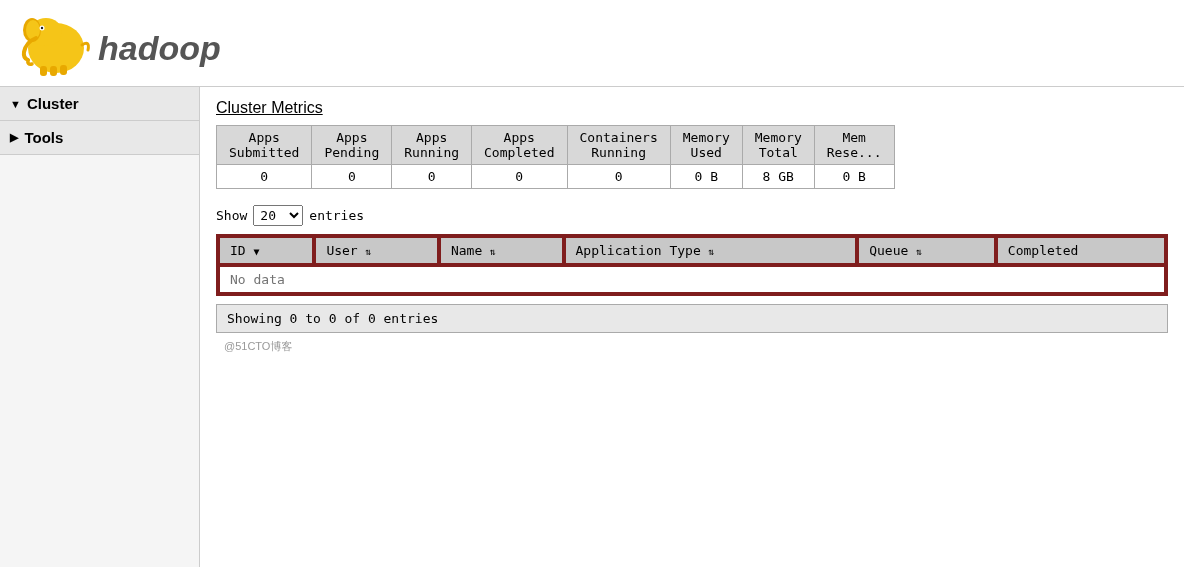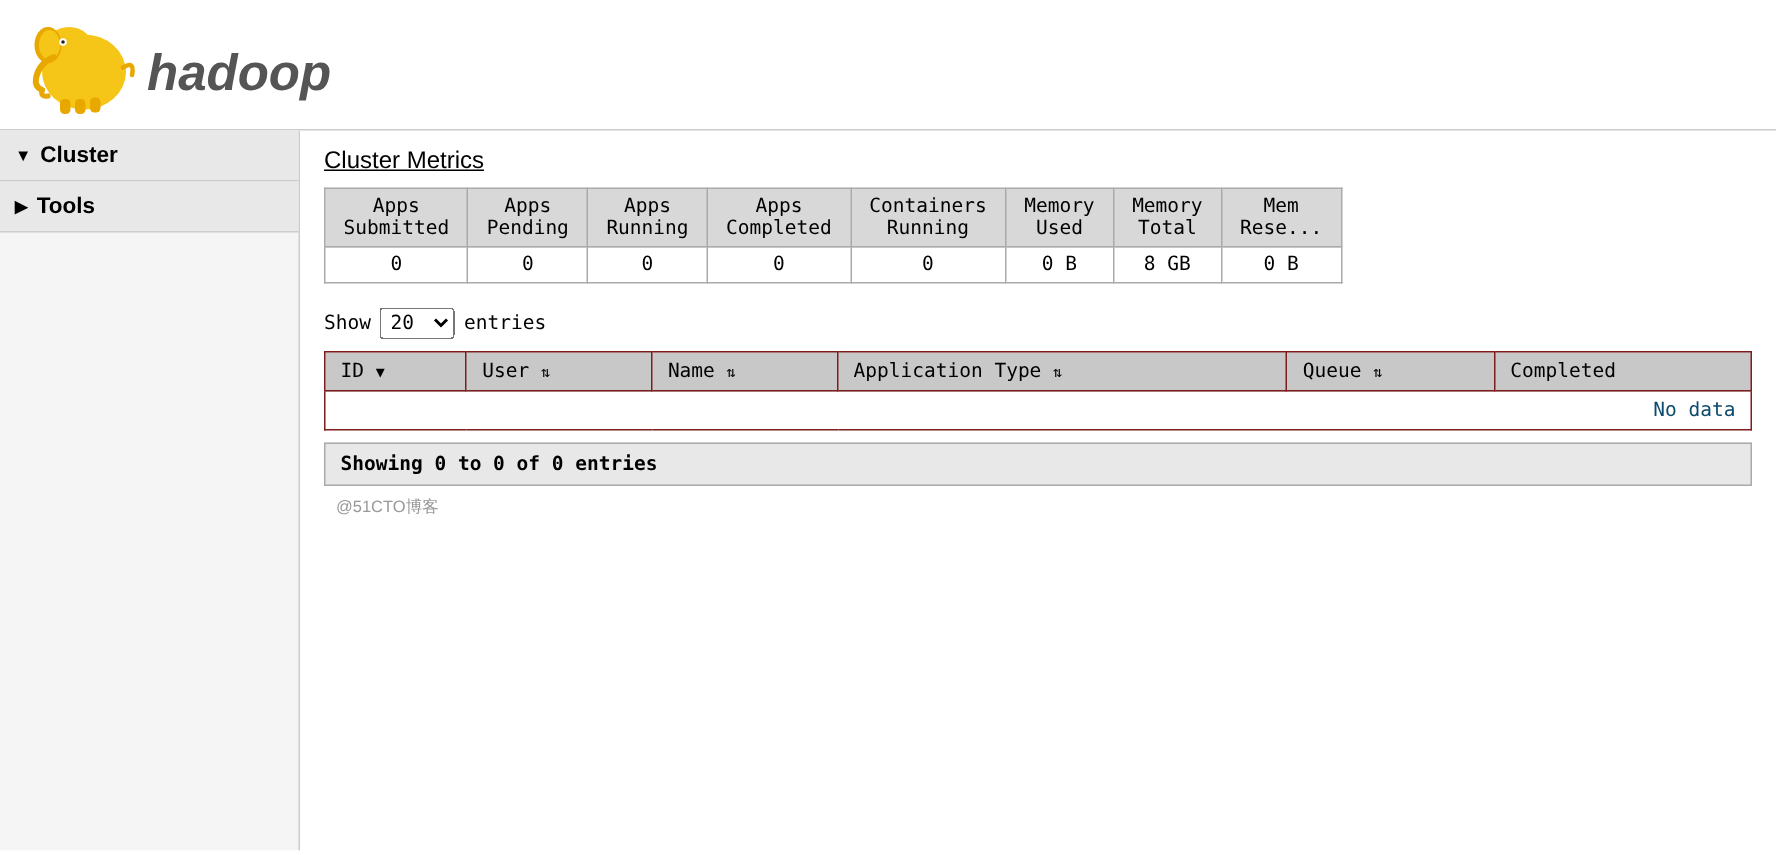--- a/index.html
+++ b/index.html
@@ -131,49 +131,47 @@
 
     
     .data-table {
       border-collapse: collapse;
       border: 1px solid #aaa;
       width: 100%;
       font-family: monospace;
       font-size: 13px;
     }
     .data-table th, .data-table td {
-      border: 1px solid #7f1d1d;
+      border: 4px solid #7f1d1d;
       padding: 5px 10px;
       text-align: left;
     }
     .data-table thead tr {
       background: #d0d0d0;
     }
     .data-table th {
       font-weight: normal;
       background: #c8c8c8;
     }
     .data-table th .sort-icon {
       font-size: 10px;
     }
     .data-table .no-data-row td {
-      text-align: right;
-      color: #0c4a6e;
+      color: #737373;
       margin-top: 20px;
     }
 
     
     #show-info-bar {
       margin-top: 8px;
       background: #e8e8e8;
       border: 1px solid #aaa;
       padding: 6px 10px;
       font-family: monospace;
       font-size: 13px;
-      font-weight: bold;
     }
 
     
     #watermark {
       text-align: left;
       padding: 6px 8px;
       color: #999;
       font-size: 11px;
       font-family: Arial, sans-serif;
     }

